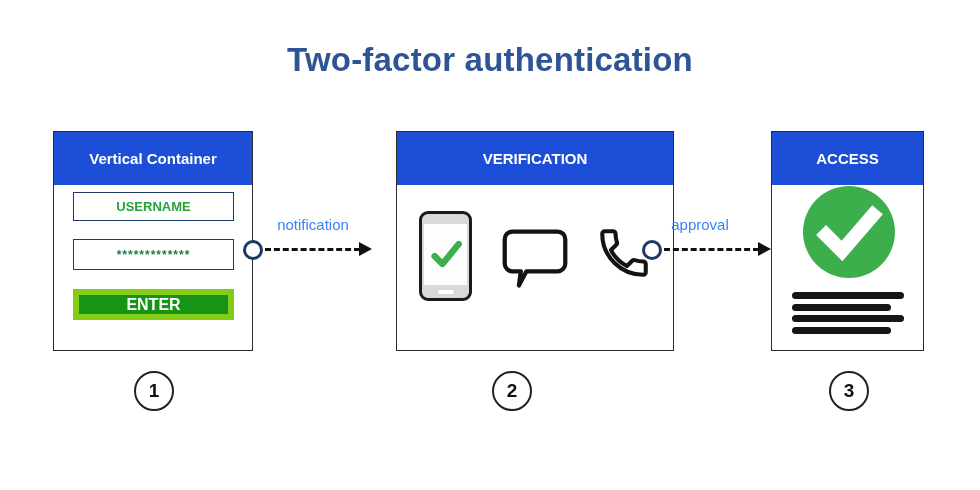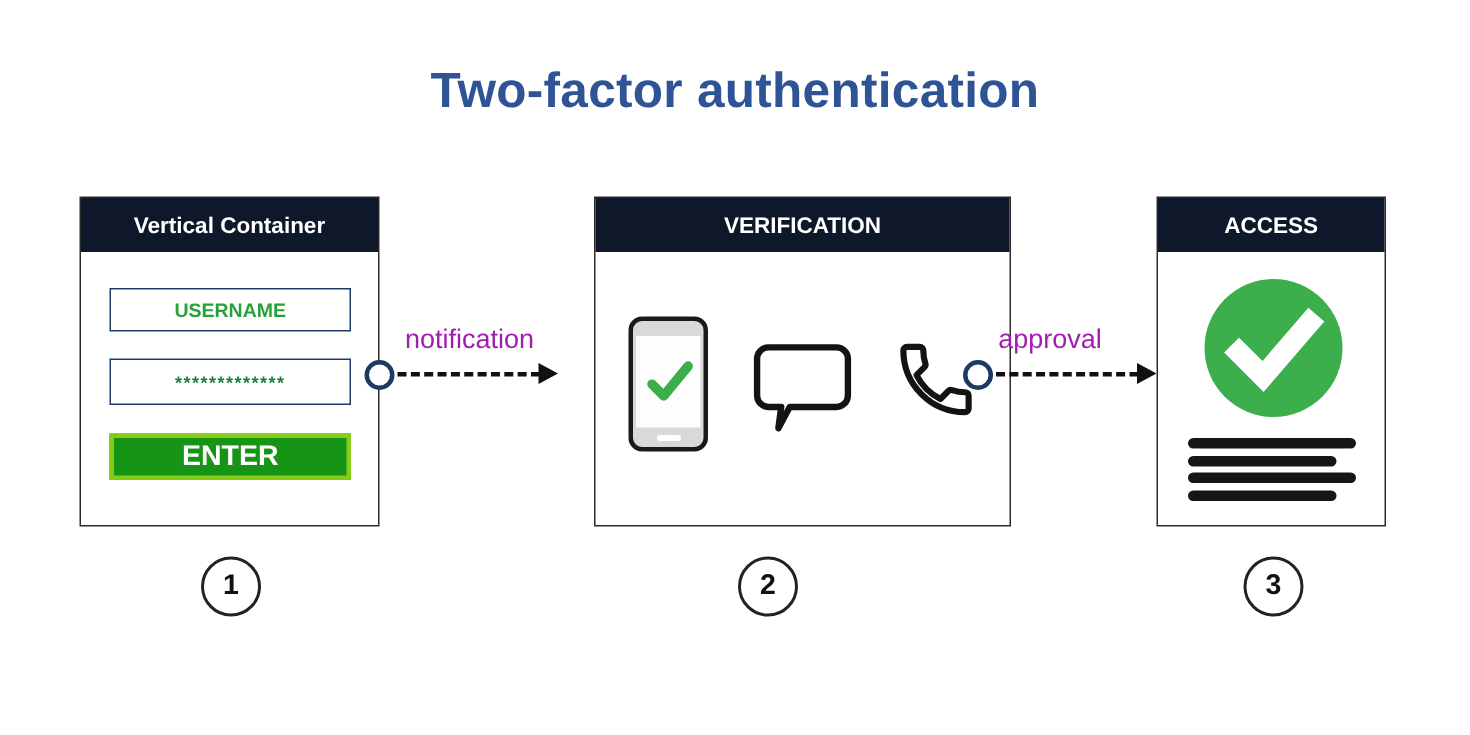--- a/index.html
+++ b/index.html
@@ -11,41 +11,41 @@
   .title {
     position:absolute; top:41px; left:0; width:980px; text-align:center;
     font-size:33px; font-weight:bold; color:#2F5496; letter-spacing:0.2px;
   }
   
   .box {
     position:absolute; top:131px; height:220px; background:#fff;
     border:1.5px solid #2b2b2b;
   }
   .box-header {
-    height:36px; background:#0f172a; color:#fff; font-weight:bold;
+    height:53px; background:#1d4ed8; color:#fff; font-weight:bold;
     display:flex; align-items:center; justify-content:center; font-size:15px;
   }
   #box1 { left:53px;  width:200px; }
   #box2 { left:373px; width:278px;margin-left:23px; }
   #box3 { left:771px; width:153px; }
 
   
   .field {
     position:absolute; left:19px; width:161px; height:29px;
     border:1px solid #1B3A64; background:#fff;
     display:flex; align-items:center; justify-content:center;
     font-weight:bold; font-size:13px;
   }
   .field-username { top:60px; color:#27A23B; }
   .field-password { top:107px; height:31px; color:#1E7D45; font-size:12px; letter-spacing:1px; }
   .btn-enter {
     position:absolute; left:19px; top:157px; width:161px; height:31px;
-    background:#169416; border:3px solid #84cc16; color:#fff;
+    background:#169416; border:6px solid #84cc16; color:#fff;
     display:flex; align-items:center; justify-content:center;
-    font-weight:bold; font-size:19px; cursor:pointer;
+    font-weight:bold; font-size:16px; cursor:pointer;
   }
 
   
   .phone {
     position:absolute; left:22px; top:79px; width:53px; height:90px;
     border:3px solid #1a1a1a; border-radius:9px; background:#d9d9d9;
   }
   .phone-screen { position:absolute; left:2px; right:2px; top:10px; bottom:13px; background:#fdfdfd; }
   .phone-check { position:absolute; left:7px; top:23px; }
   .phone-homebar {
@@ -77,21 +77,21 @@
   #dash-1 { left:265px; width:95px; }
   #dash-2 { left:664px; width:95px; }
   .arrow-head {
     position:absolute; top:242px; width:0; height:0;
     border-left:13px solid #111; border-top:7px solid transparent; border-bottom:7px solid transparent;
   }
   #arrow-1 { left:359px; }
   #arrow-2 { left:758px; }
   .conn-label {
     position:absolute; top:216px; width:130px; text-align:center;
-    font-size:18px; color:#a21caf;
+    font-size:15px; color:#3b82f6;
   }
   #label-1 { left:248px; }
   #label-2 { left:635px; }
 
   
   .step-num {
     position:absolute; top:371px; width:40px; height:40px; border-radius:50%;
     border:2px solid #222; background:#fff; color:#111;
     display:flex; align-items:center; justify-content:center;
     font-weight:bold; font-size:19px;

